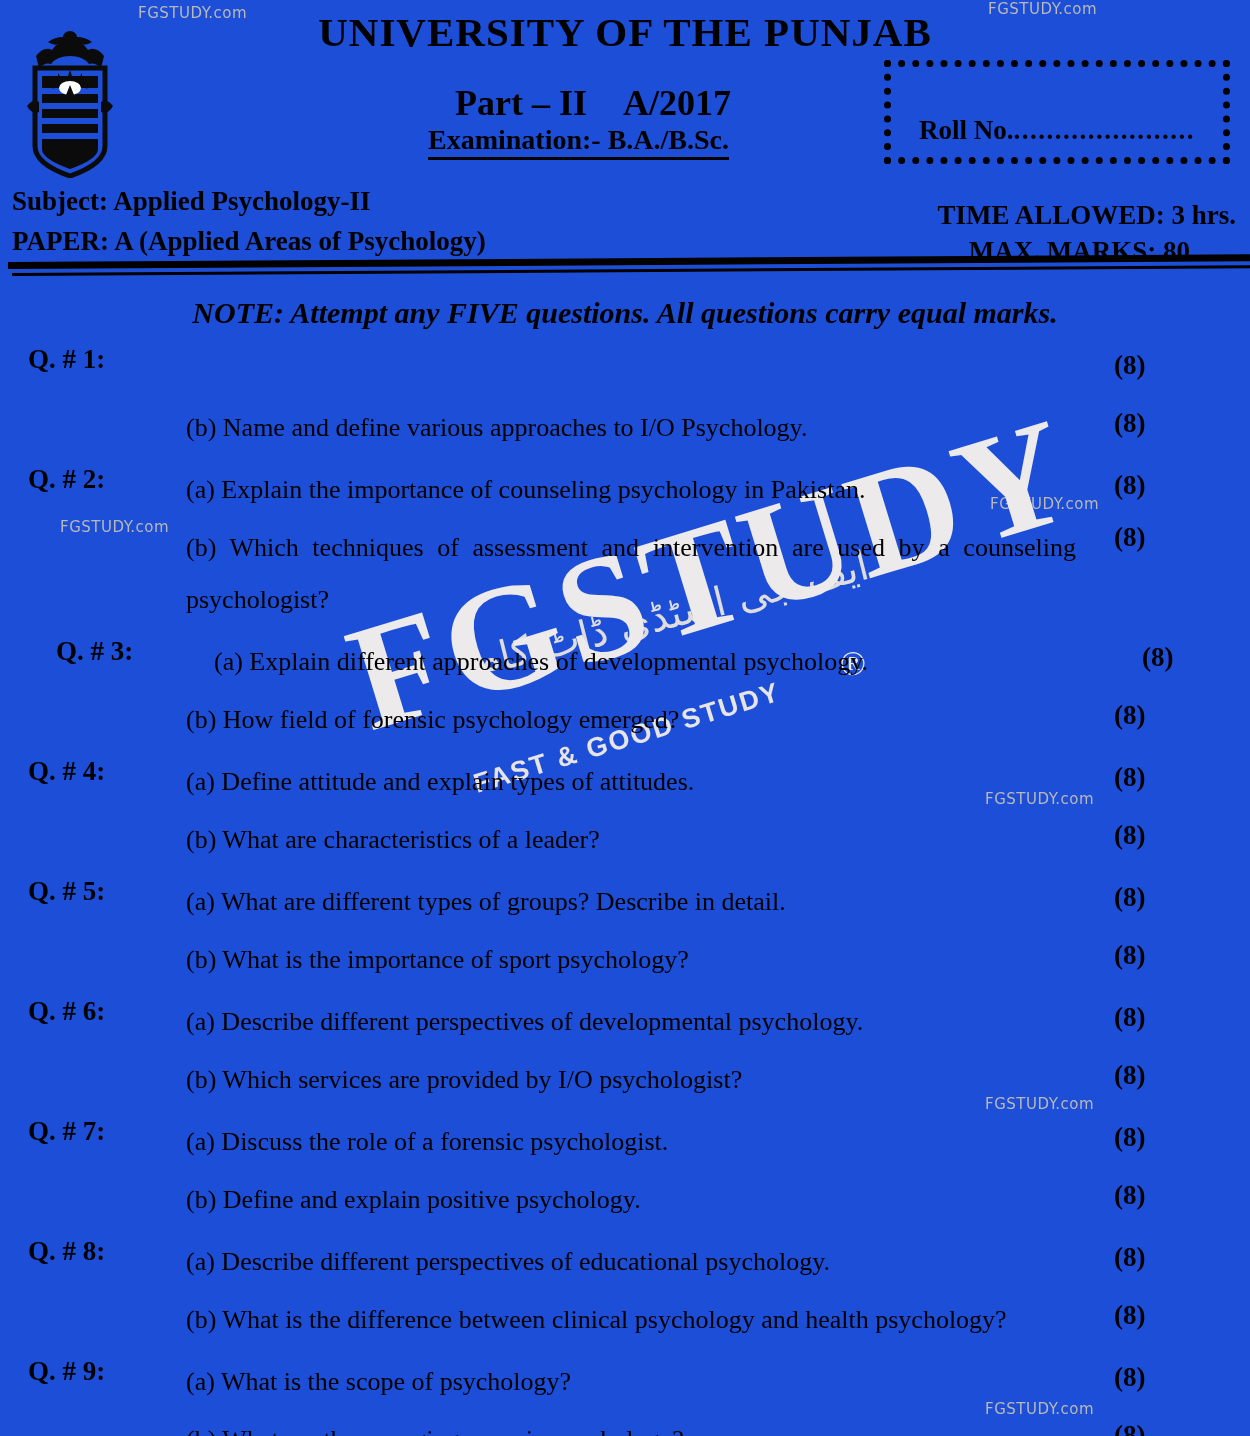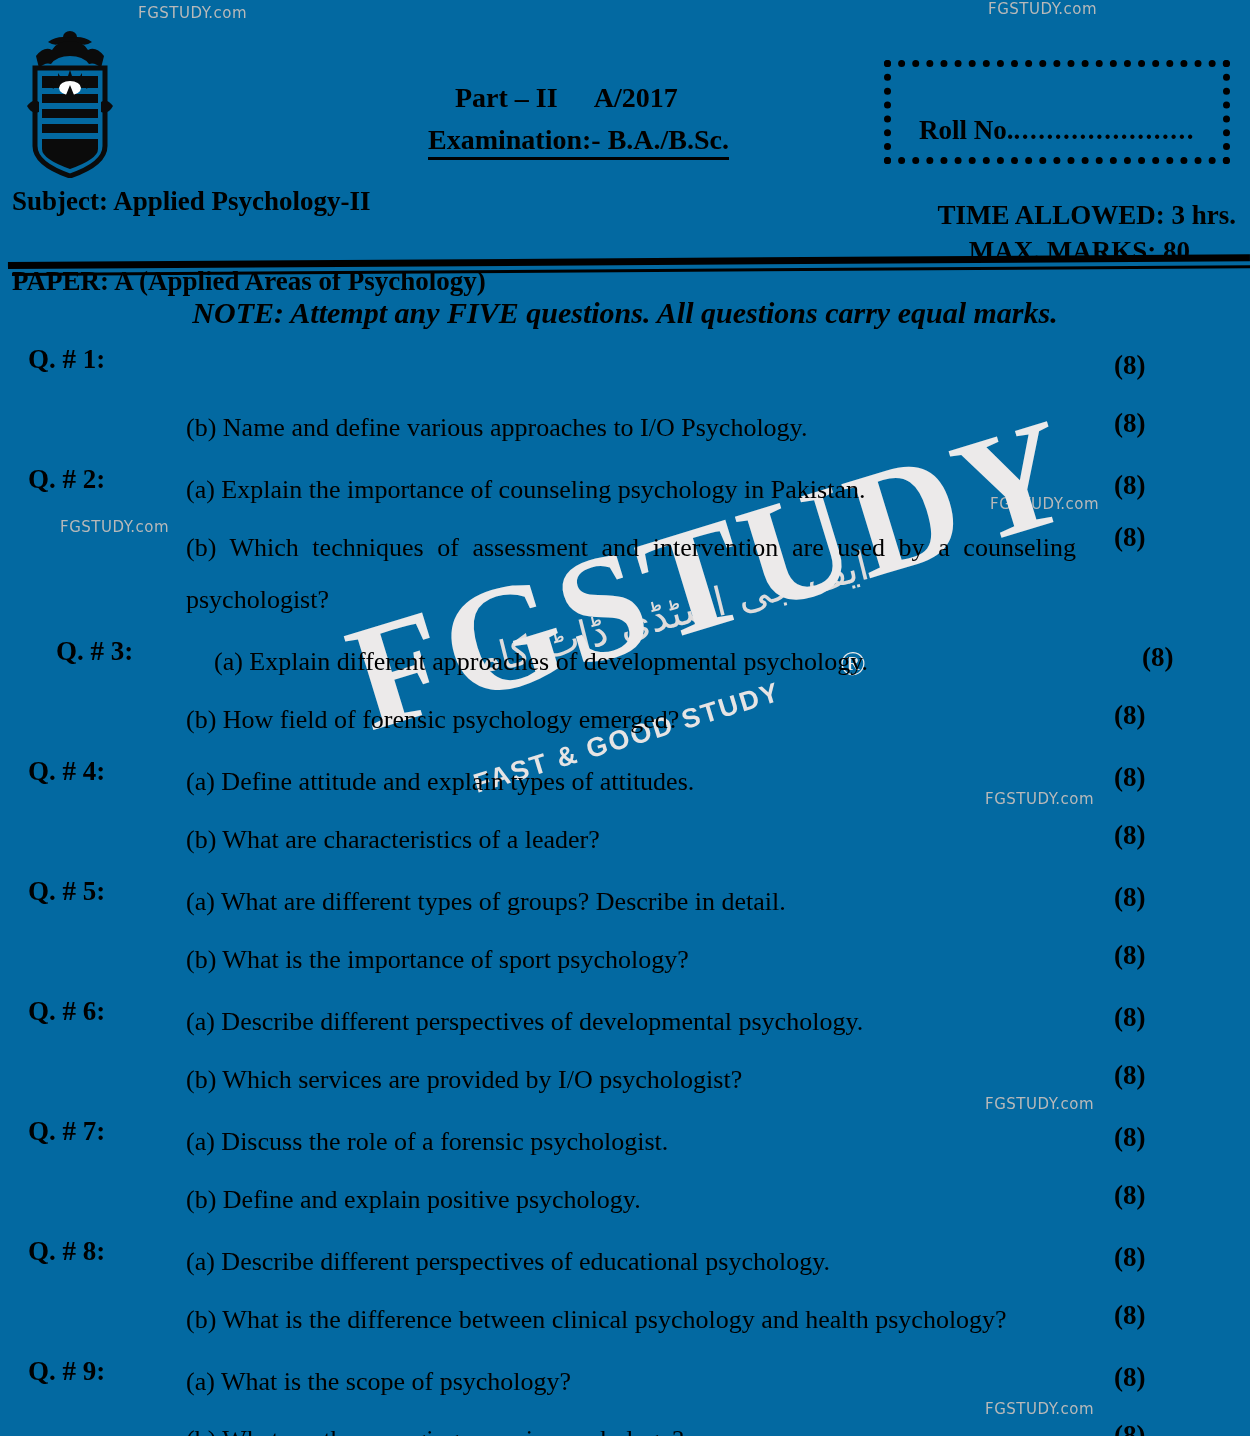--- a/index.html
+++ b/index.html
@@ -9,21 +9,21 @@
   }
   body {
     font-family: "Liberation Serif", "DejaVu Serif", serif;
     color: #000000;
   }
   #page {
     position: relative;
     width: 1250px;
     height: 1436px;
     overflow: hidden;
-    background: #0369a1;
+    background: #1d4ed8;
   }
 
   
   .wm-small {
     position: absolute;
     font-family: "DejaVu Sans", "Liberation Sans", sans-serif;
     font-size: 15px;
     letter-spacing: 0.5px;
     color: #b9b9b9;
     white-space: nowrap;
@@ -95,21 +95,21 @@
     text-align: center;
     font-size: 41px;
     font-weight: bold;
     letter-spacing: 1px;
     white-space: nowrap;
   }
   .part-line {
     position: absolute;
     left: 455px;
     top: 82px;
-    font-size: 28px;
+    font-size: 36px;
     font-weight: bold;
     white-space: nowrap;
   }
   .part-line .gap { display: inline-block; width: 36px; }
   .exam-line {
     position: absolute;
     left: 428px;
     top: 124px;
     font-size: 28px;
     font-weight: bold;
@@ -148,21 +148,20 @@
     font-weight: bold;
     white-space: nowrap;
   }
   .paper-line {
     position: absolute;
     left: 12px;
     top: 226px;
     font-size: 27px;
     font-weight: bold;
     white-space: nowrap;
-    margin-top: 40px;
   }
   .time-line {
     position: absolute;
     right: 14px;
     top: 200px;
     font-size: 27px;
     font-weight: bold;
     white-space: nowrap;
     text-align: right;
   }
@@ -281,20 +280,21 @@
         <path d="M32 51 l7 6 -4 4 z"></path>
         <path d="M72 51 l-7 6 4 4 z"></path>
         <ellipse cx="52" cy="60" rx="11" ry="7" fill="#fff"></ellipse>
       </g>
       <path d="M52 57 l4 10 h-8 z" fill="#0b0b0b"></path>
       <path d="M9 78 q6 -8 12 -4 l0 10 q-7 3 -12 -6 z"></path>
       <path d="M95 78 q-6 -8 -12 -4 l0 10 q7 3 12 -6 z"></path>
     </g>
   </svg>
 
+  <div class="univ-title">UNIVERSITY OF THE PUNJAB</div>
 
   <div class="part-line">
     <span>Part – II</span><span class="gap"></span><span>A/2017</span>
   </div>
 
   <div class="exam-line">Examination:- B.A./B.Sc.</div>
 
   <div class="rollbox">
     <div class="roll-label">
       <span>Roll No.</span><span class="roll-dots">......................</span>

